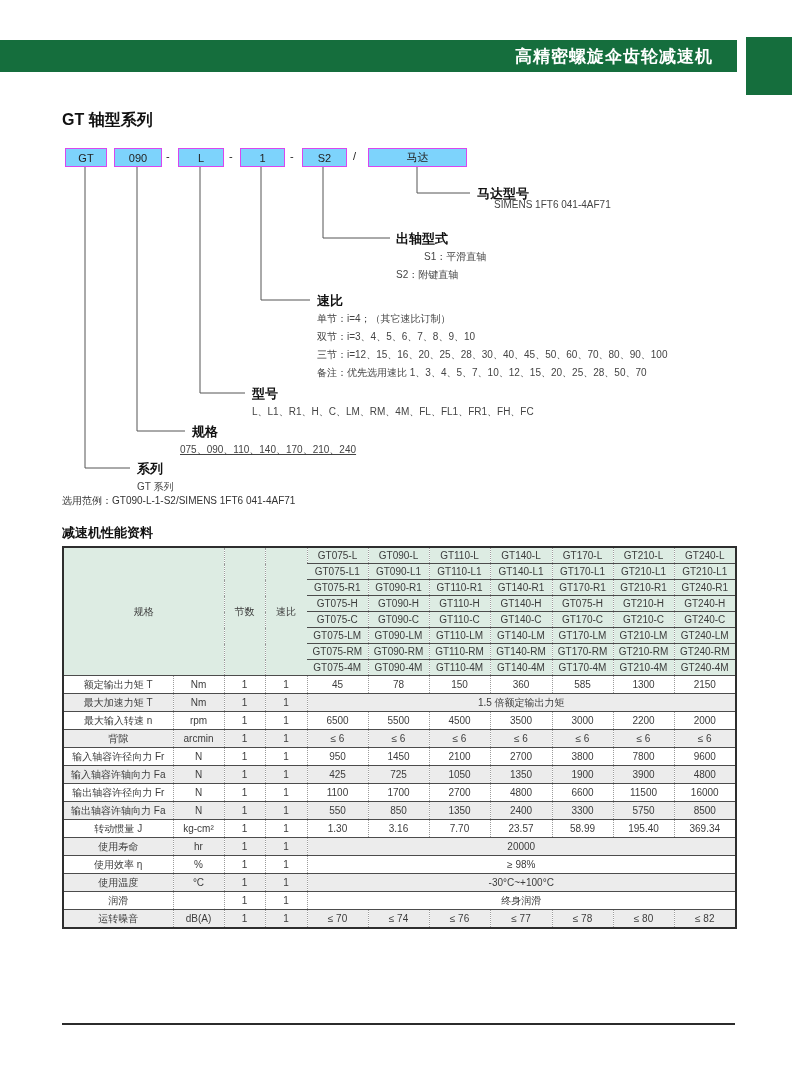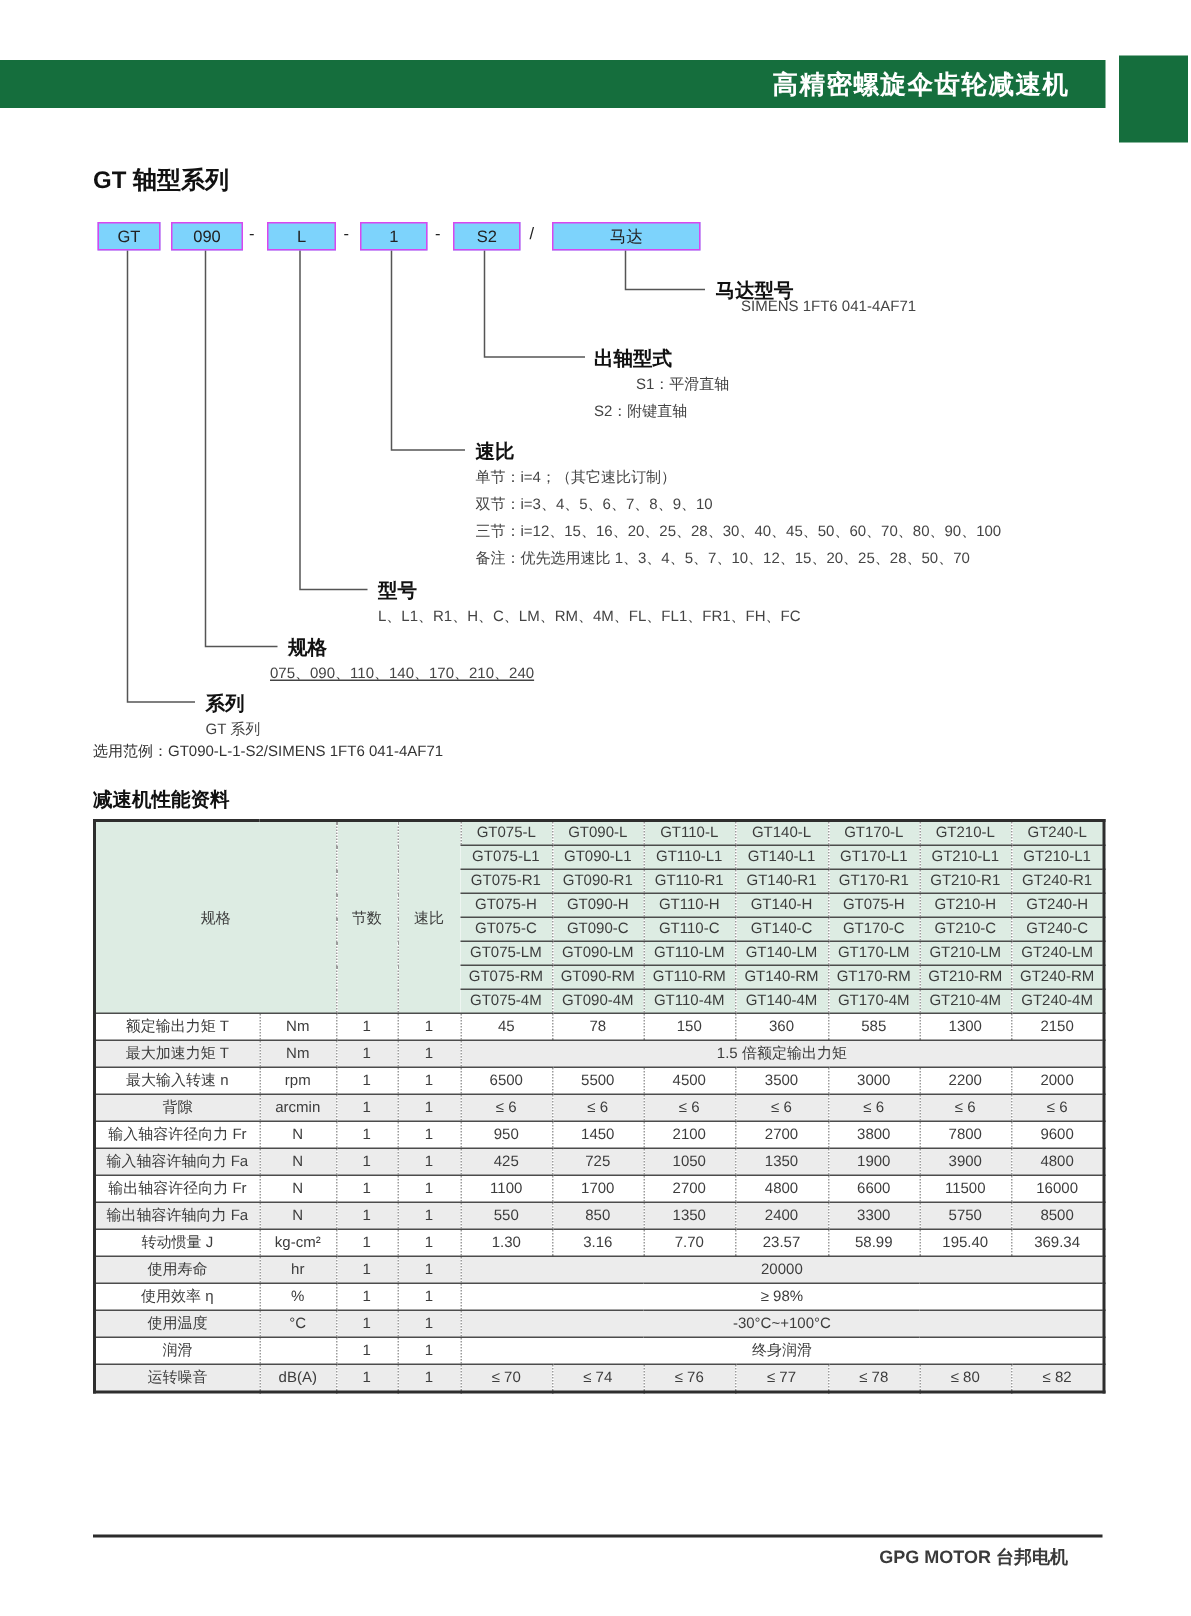--- a/index.html
+++ b/index.html
@@ -342,14 +342,13 @@
           <td class="val">≤ 77</td>
           <td class="val">≤ 78</td>
           <td class="val">≤ 80</td>
           <td class="val">≤ 82</td>
         </tr>
       </tbody>
   </table>
 
 
   <div class="footline"></div>
-  <div class="brand">GPG MOTOR 台邦电机</div>
 </div>
 
 </body></html>

